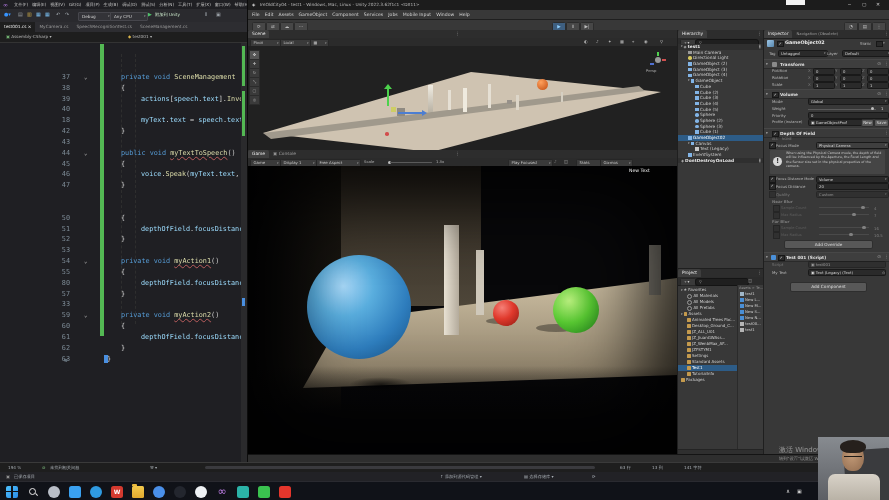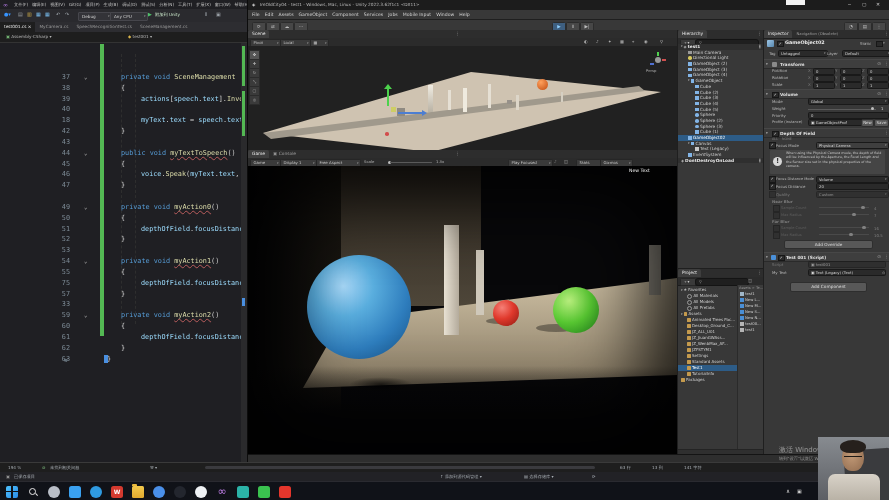--- a/index.html
+++ b/index.html
@@ -165,28 +165,27 @@
         <div class="crow" style="top: 10.83px;"><span class="cnum">38</span><span class="ctext" style="left: 121px;"><span class="tk-p">{</span></span></div>
         <div class="crow" style="top: 21.66px;"><span class="cnum">39</span><span class="ctext" style="left: 141px;"><span class="tk-v">actions</span><span class="tk-p">[</span><span class="tk-v">speech</span><span class="tk-p">.</span><span class="tk-v">text</span><span class="tk-p">].</span><span class="tk-d">Invo</span></span></div>
         <div class="crow" style="top: 32.49px;"><span class="cnum">40</span><span class="ctext" style="left: 141px;"></span></div>
         <div class="crow" style="top: 43.32px;"><span class="cnum">18</span><span class="ctext" style="left: 141px;"><span class="tk-v">myText</span><span class="tk-p">.</span><span class="tk-v">text</span><span class="tk-p"> = </span><span class="tk-v">speech</span><span class="tk-p">.</span><span class="tk-v">text</span></span></div>
         <div class="crow" style="top: 54.15px;"><span class="cnum">42</span><span class="ctext" style="left: 121px;"><span class="tk-p">}</span></span></div>
         <div class="crow" style="top: 64.98px;"><span class="cnum">43</span><span class="ctext" style="left: 121px;"></span></div>
         <div class="crow" style="top: 75.81px;"><span class="cnum">44</span><span class="cfold">⌄</span><span class="ctext" style="left: 121px;"><span class="tk-k">public</span><span class="tk-p"> </span><span class="tk-k">void</span><span class="tk-p"> </span><span class="tk-mu">myTextToSpeech</span><span class="tk-p">()</span></span></div>
         <div class="crow" style="top: 86.64px;"><span class="cnum">45</span><span class="ctext" style="left: 121px;"><span class="tk-p">{</span></span></div>
         <div class="crow" style="top: 97.47px;"><span class="cnum">46</span><span class="ctext" style="left: 141px;"><span class="tk-v">voice</span><span class="tk-p">.</span><span class="tk-d">Speak</span><span class="tk-p">(</span><span class="tk-v">myText</span><span class="tk-p">.</span><span class="tk-v">text</span><span class="tk-p">,</span></span></div>
         <div class="crow" style="top: 108.3px;"><span class="cnum">47</span><span class="ctext" style="left: 121px;"><span class="tk-p">}</span></span></div>
-        <div class="crow" style="top: 129.96px;"><span class="cnum">49</span><span class="cfold">⌄</span><span class="ctext" style="left: 121px;"><span class="tk-k">private</span><span class="tk-p"> </span><span class="tk-k">void</span><span class="tk-p"> </span><span class="tk-mu">myAction0</span><span class="tk-p">()</span></span></div>
         <div class="crow" style="top: 140.79px;"><span class="cnum">50</span><span class="ctext" style="left: 121px;"><span class="tk-p">{</span></span></div>
         <div class="crow" style="top: 151.62px;"><span class="cnum">51</span><span class="ctext" style="left: 141px;"><span class="tk-v">depthOfField</span><span class="tk-p">.</span><span class="tk-v">focusDistanc</span></span></div>
         <div class="crow" style="top: 162.45px;"><span class="cnum">52</span><span class="ctext" style="left: 121px;"><span class="tk-p">}</span></span></div>
         <div class="crow" style="top: 173.28px;"><span class="cnum">53</span><span class="ctext" style="left: 121px;"></span></div>
         <div class="crow" style="top: 184.11px;"><span class="cnum">54</span><span class="cfold">⌄</span><span class="ctext" style="left: 121px;"><span class="tk-k">private</span><span class="tk-p"> </span><span class="tk-k">void</span><span class="tk-p"> </span><span class="tk-mu">myAction1</span><span class="tk-p">()</span></span></div>
         <div class="crow" style="top: 194.94px;"><span class="cnum">55</span><span class="ctext" style="left: 121px;"><span class="tk-p">{</span></span></div>
-        <div class="crow" style="top: 205.77px;"><span class="cnum">75</span><span class="ctext" style="left: 141px;"><span class="tk-v">depthOfField</span><span class="tk-p">.</span><span class="tk-v">focusDistanc</span></span></div>
+        <div class="crow" style="top: 205.77px;"><span class="cnum">80</span><span class="ctext" style="left: 141px;"><span class="tk-v">depthOfField</span><span class="tk-p">.</span><span class="tk-v">focusDistanc</span></span></div>
         <div class="crow" style="top: 216.6px;"><span class="cnum">57</span><span class="ctext" style="left: 121px;"><span class="tk-p">}</span></span></div>
         <div class="crow" style="top: 227.43px;"><span class="cnum">33</span><span class="ctext" style="left: 121px;"></span></div>
         <div class="crow" style="top: 238.26px;"><span class="cnum">59</span><span class="cfold">⌄</span><span class="ctext" style="left: 121px;"><span class="tk-k">private</span><span class="tk-p"> </span><span class="tk-k">void</span><span class="tk-p"> </span><span class="tk-mu">myAction2</span><span class="tk-p">()</span></span></div>
         <div class="crow" style="top: 249.09px;"><span class="cnum">60</span><span class="ctext" style="left: 121px;"><span class="tk-p">{</span></span></div>
         <div class="crow" style="top: 259.92px;"><span class="cnum">61</span><span class="ctext" style="left: 141px;"><span class="tk-v">depthOfField</span><span class="tk-p">.</span><span class="tk-v">focusDistanc</span></span></div>
         <div class="crow" style="top: 270.75px;"><span class="cnum">62</span><span class="ctext" style="left: 121px;"><span class="tk-p">}</span></span></div>
         <div class="crow" style="top: 281.58px;"><span class="cnum">63</span><span class="wrench">⚒</span><span class="ctext" style="left: 107px;"><span class="tk-p">}</span></span><span class="caret"></span></div>
       </div>
     <div id="vs-scroll">
       <div class="smark" style="top:3px;height:40px;"></div>

